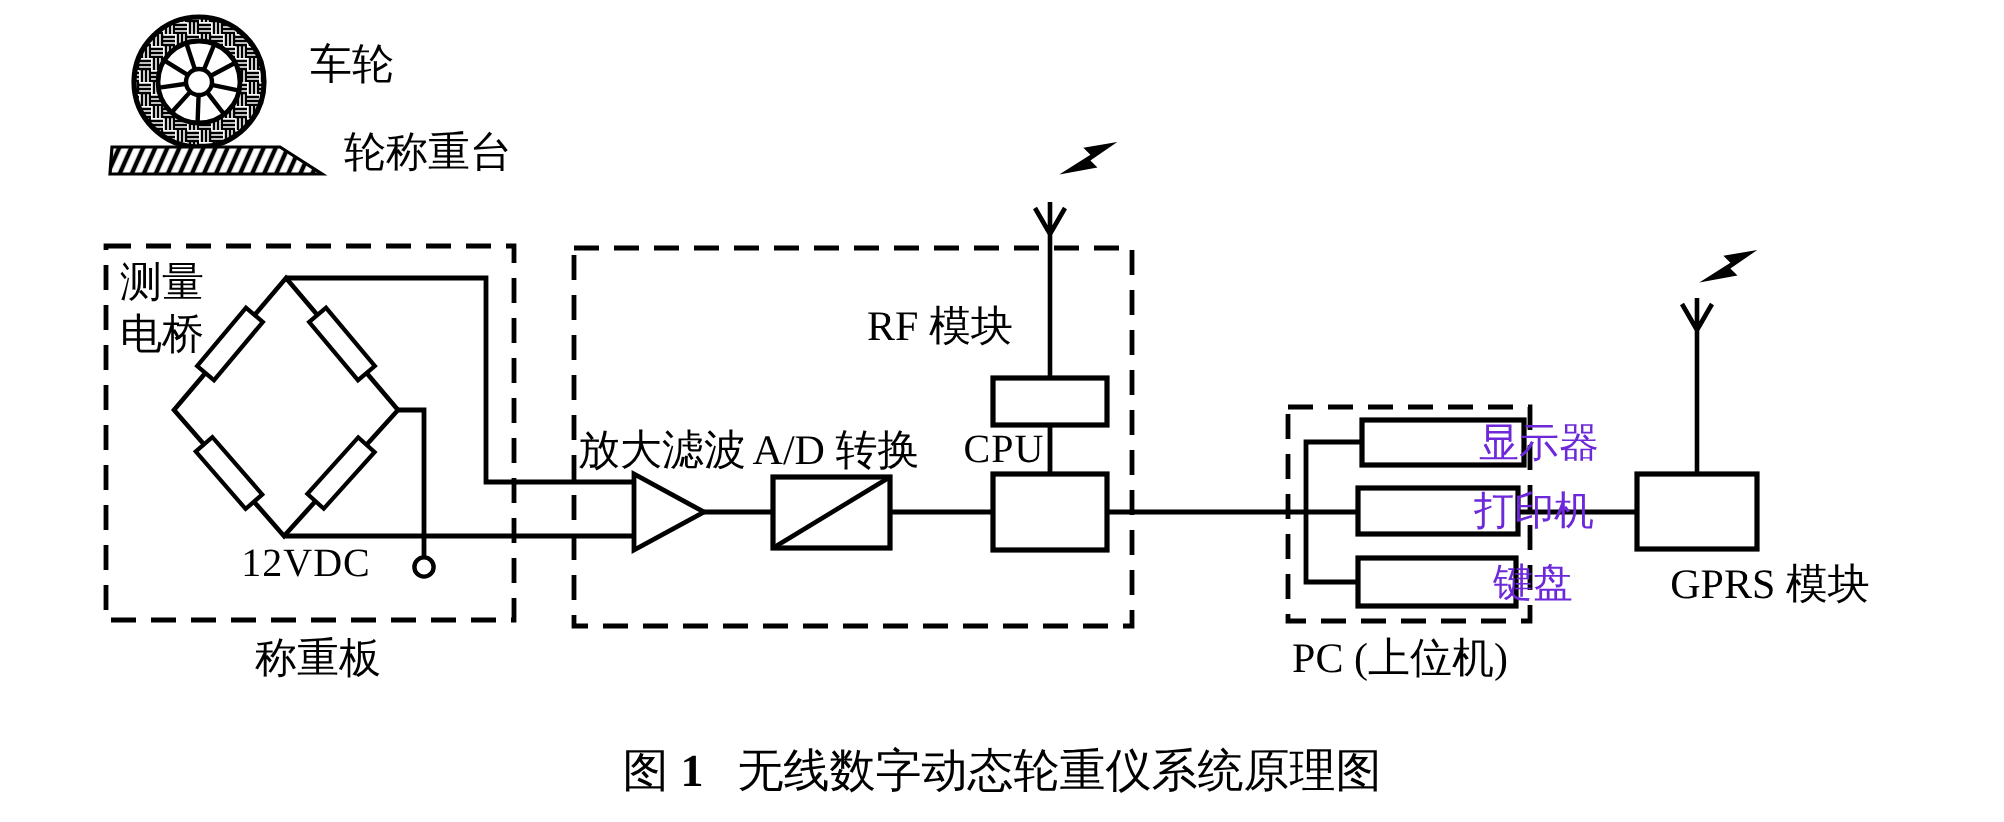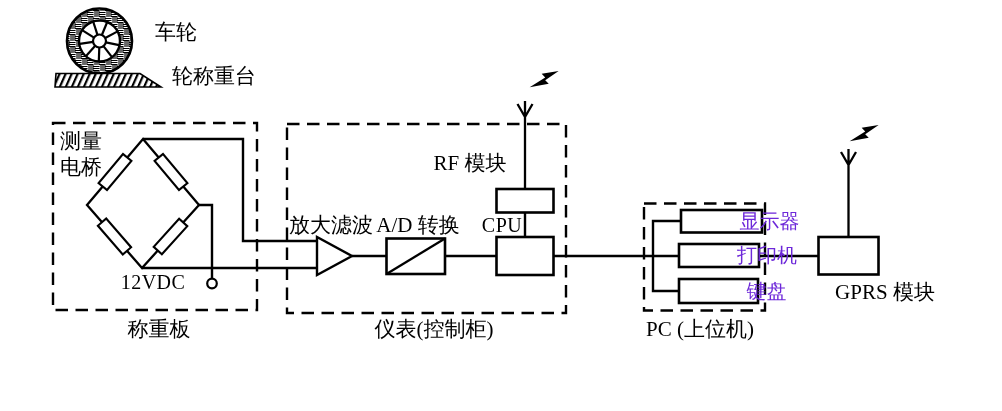--- a/index.html
+++ b/index.html
@@ -125,23 +125,25 @@
 
   <div class="lbl" style="left:60px;top:129px;font-family:Liberation Serif, serif;">测量</div>
   <div class="lbl" style="left:60px;top:155px;">电桥</div>
   <div class="lbl ctr latin" style="left:153px;top:270px;">12VDC</div>
   <div class="lbl ctr" style="left:159px;top:317px;font-family:Liberation Serif, serif;">称重板</div>
 
   <div class="lbl ctr" style="left:331px;top:213px;">放大滤波</div>
   <div class="lbl ctr" style="left:418px;top:213px;">A/D 转换</div>
   <div class="lbl ctr latin" style="left:502px;top:213px;">CPU</div>
   <div class="lbl ctr" style="left:458px;top:151px;margin-left:12px;">RF 模块</div>
-  <div class="lbl ctr" style="left:434px;top:317px;">仪表(控制柜)</div>
 
   <div class="boxlbl" style="left:681px;top:210px;width:81px;height:23px;">显示器</div>
   <div class="boxlbl" style="left:679px;top:279px;width:79px;height:24px;">键盘</div>
   <div class="boxlbl" style="left:679px;top:244px;width:80px;height:23px;">打印机</div>
   <div class="lbl ctr" style="left:700px;top:317px;">PC (上位机)</div>
 
   <div class="lbl ctr" style="left:857px;top:280px;margin-left:28px;">GPRS 模块</div>
 
+  <div class="lbl ctr caption" style="left:501px;top:372px;">
+    <span>图</span><b>1</b><span class="capgap"></span><span>无线数字动态轮重仪系统原理图</span>
+  </div>
 
 </div>
 
 </body></html>

